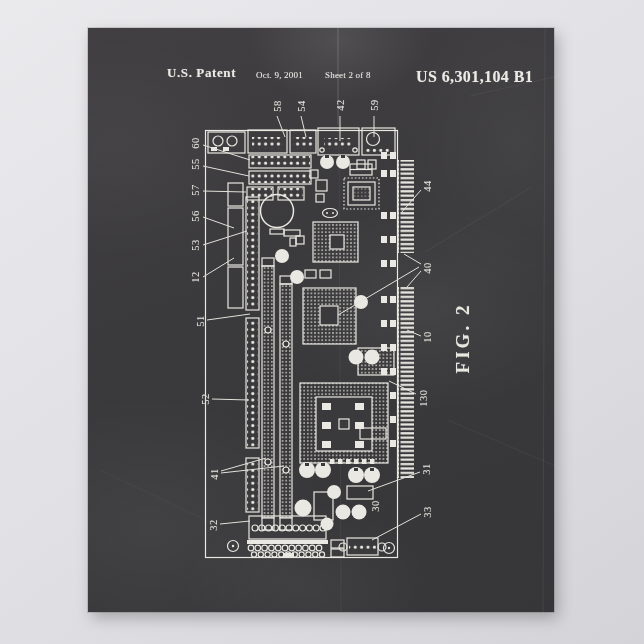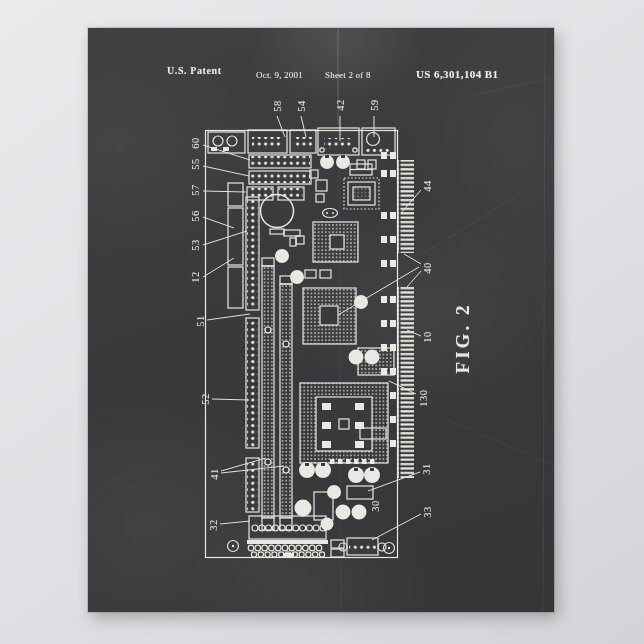--- a/index.html
+++ b/index.html
@@ -14,23 +14,23 @@
       radial-gradient(130px 90px at 250px 12px, rgba(255,255,255,.09), transparent 70%),
       radial-gradient(220px 150px at 340px 280px, rgba(255,255,255,.05), transparent 70%),
       radial-gradient(260px 190px at 60px 500px, rgba(255,255,255,.05), transparent 70%),
       radial-gradient(180px 120px at 220px 560px, rgba(255,255,255,.045), transparent 70%),
       radial-gradient(160px 220px at 430px 120px, rgba(255,255,255,.04), transparent 70%),
       radial-gradient(200px 160px at 30px 120px, rgba(255,255,255,.035), transparent 70%),
       linear-gradient(160deg,#413f42 0%,#3a393b 45%,#363537 100%);
     box-shadow:4px 6px 14px rgba(0,0,0,.25), 0 0 0 1px rgba(0,0,0,.12);
   }
   .txt{position:absolute;color:#eceae4;text-shadow:0 0 1px rgba(255,255,255,.35);white-space:nowrap;}
-  .hdr-title{font-size:10px;font-weight:bold;letter-spacing:.6px;}
+  .hdr-title{font-size:13px;font-weight:bold;letter-spacing:.6px;}
   .hdr-small{font-size:9px;font-weight:normal;letter-spacing:.2px;}
-  .hdr-num{font-size:11px;font-weight:bold;letter-spacing:.4px;}
+  .hdr-num{font-size:16px;font-weight:bold;letter-spacing:.4px;}
   .ref{
     position:absolute;font-size:10.5px;color:#e2e1da;letter-spacing:.5px;
     transform:translate(-50%,-50%) rotate(-90deg);
     text-shadow:0 0 1px rgba(255,255,255,.3);
   }
   .fig-caption{
     position:absolute;font-size:19px;font-weight:600;letter-spacing:3px;color:#e8e7e0;
     transform:translate(-50%,-50%) rotate(-90deg);
     text-shadow:0 0 1px rgba(255,255,255,.35);
   }

